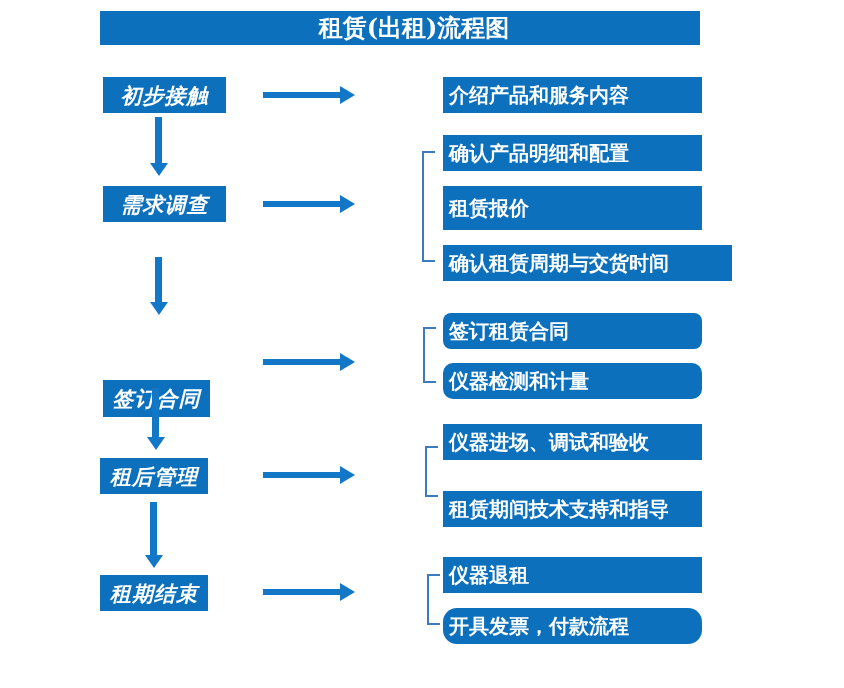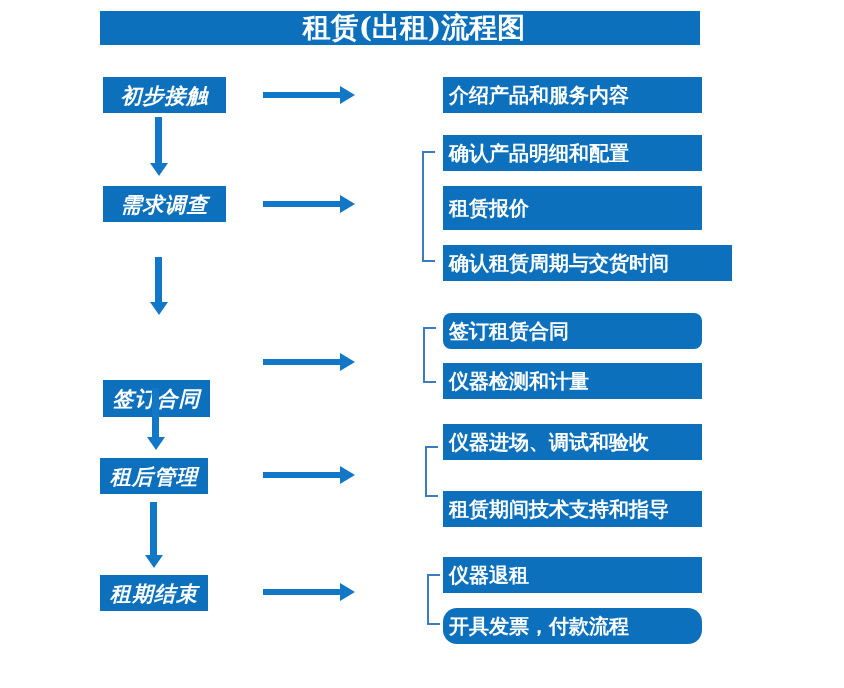--- a/index.html
+++ b/index.html
@@ -14,21 +14,21 @@
     position:absolute;
     background:var(--box-fill,#0d70bc);
     color:var(--text,#ffffff);
     font-weight:bold;
     display:flex;
     align-items:center;
     box-sizing:border-box;
     line-height:1;
     white-space:nowrap;
   }
-  .title-bar { justify-content:center; font-size:28px;padding-left:28px; }
+  .title-bar { justify-content:center; font-size:24px;padding-left:28px; }
   .left-box  { justify-content:center; font-size:21px; letter-spacing:1px;font-style:italic; }
   .right-box { justify-content:flex-start; padding-left:6px; font-size:20px; }
   .harrow {
     position:absolute;
     height:6px;
     background:var(--arrow,#1377c8);
   }
   .harrow::after {
     content:"";
     position:absolute;
@@ -88,19 +88,19 @@
   <div class="bracket" style="left:422px; top:151px; height:111px;"></div>
   <div class="bracket" style="left:423px; top:327px; height:56px;"></div>
   <div class="bracket" style="left:425px; top:446px; height:51px;"></div>
   <div class="bracket" style="left:427px; top:574px; height:51px;"></div>
 
   <div class="box right-box" style="left:443px; top:77px; width:259px; height:36px;">介绍产品和服务内容</div>
   <div class="box right-box" style="left:443px; top:135px; width:259px; height:36px;">确认产品明细和配置</div>
   <div class="box right-box" style="left:443px; top:186px; width:259px; height:44px;">租赁报价</div>
   <div class="box right-box" style="left:443px; top:245px; width:289px; height:36px;">确认租赁周期与交货时间</div>
   <div class="box right-box" style="left:443px; top:313px; width:259px; height:36px;border-radius:8px;">签订租赁合同</div>
-  <div class="box right-box" style="left:443px; top:363px; width:259px; height:36px;">仪器检测和计量</div>
+  <div class="box right-box" style="left:443px; top:363px; width:259px; height:36px;border-radius:10px;">仪器检测和计量</div>
   <div class="box right-box" style="left:443px; top:424px; width:259px; height:36px;">仪器进场、调试和验收</div>
   <div class="box right-box" style="left:443px; top:491px; width:259px; height:36px;">租赁期间技术支持和指导</div>
   <div class="box right-box" style="left:443px; top:557px; width:259px; height:36px;">仪器退租</div>
   <div class="box right-box" style="left:443px; top:608px; width:259px; height:36px;border-radius:14px;">开具发票，付款流程</div>
 
 </div>
 
 </body></html>

